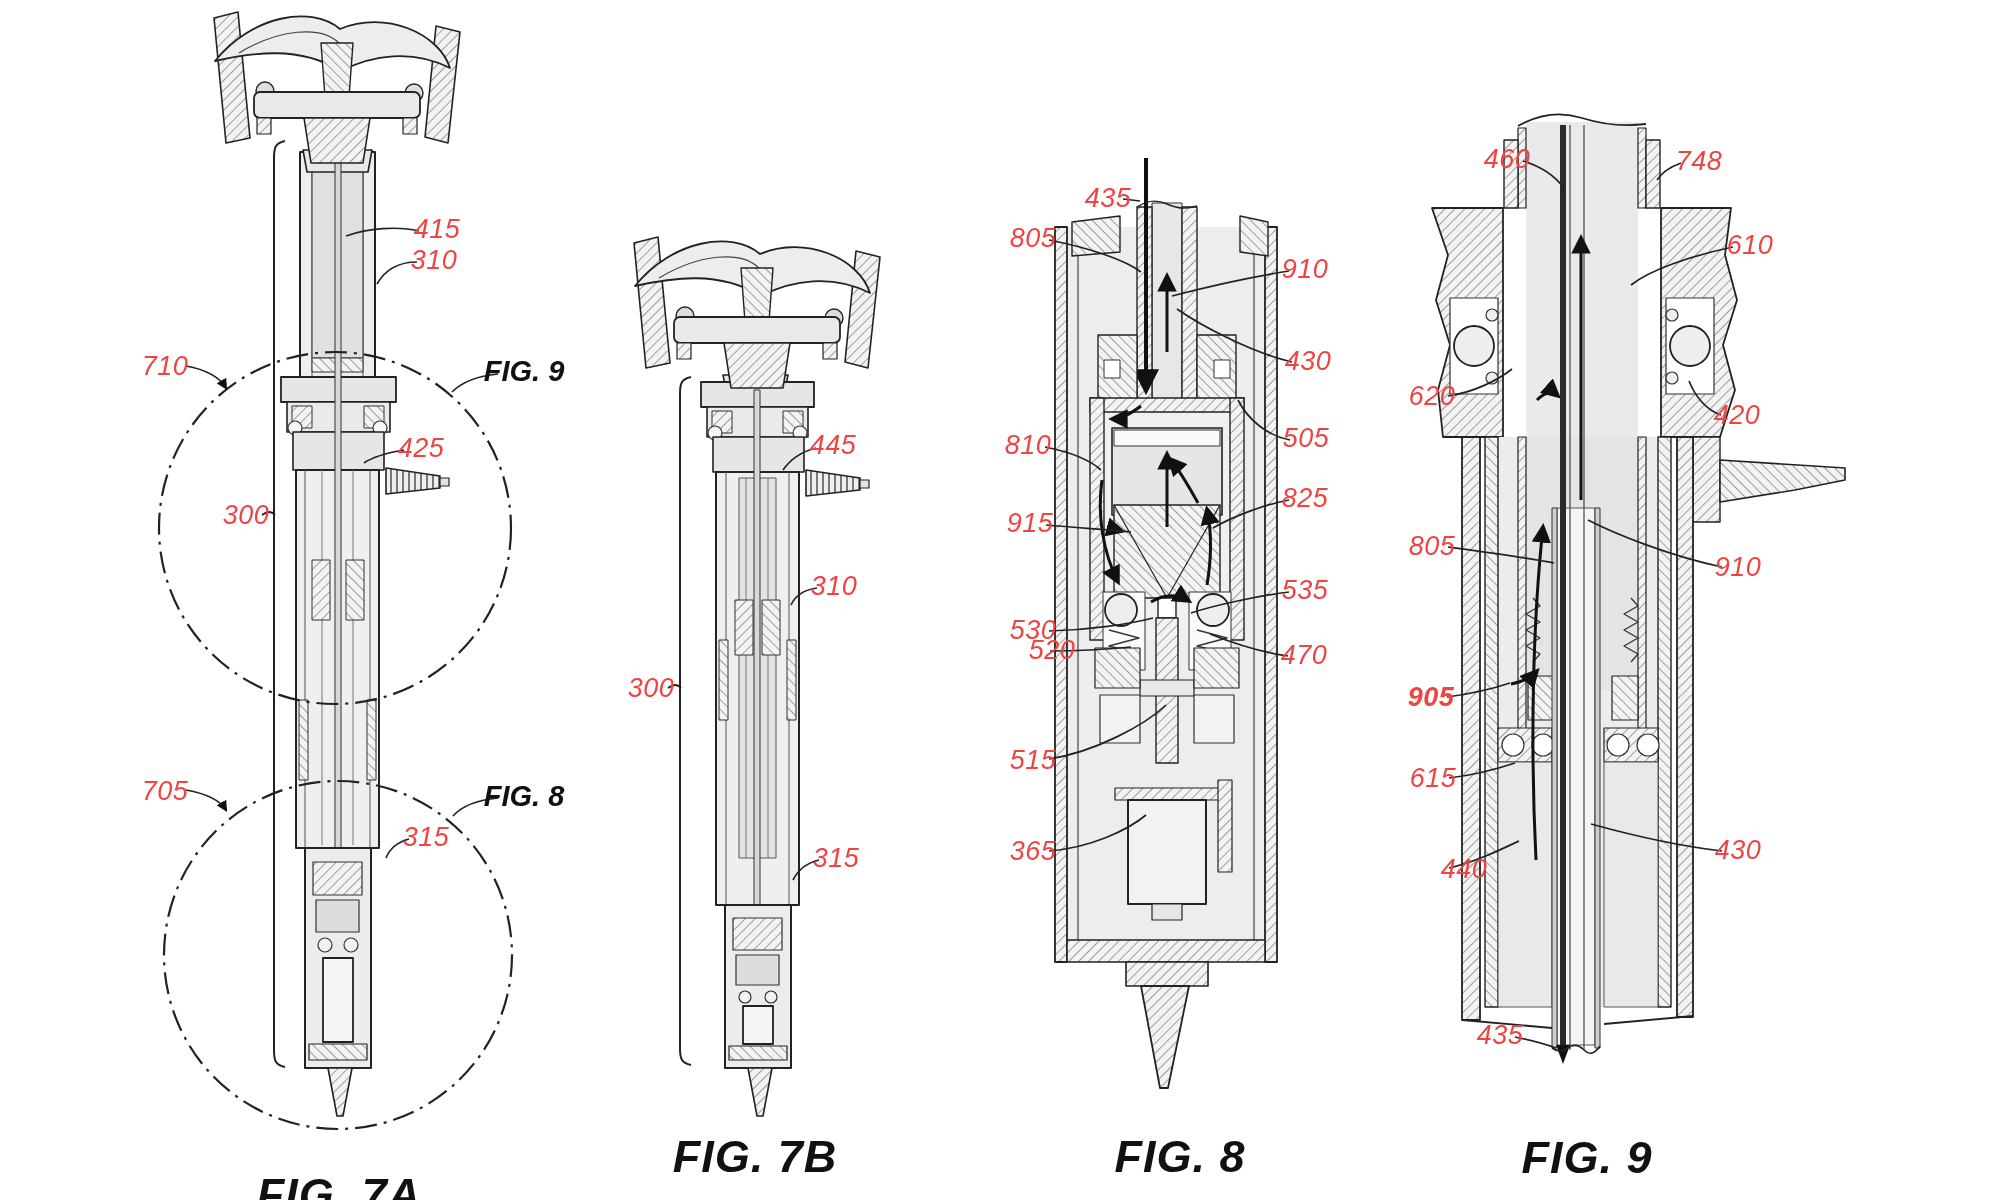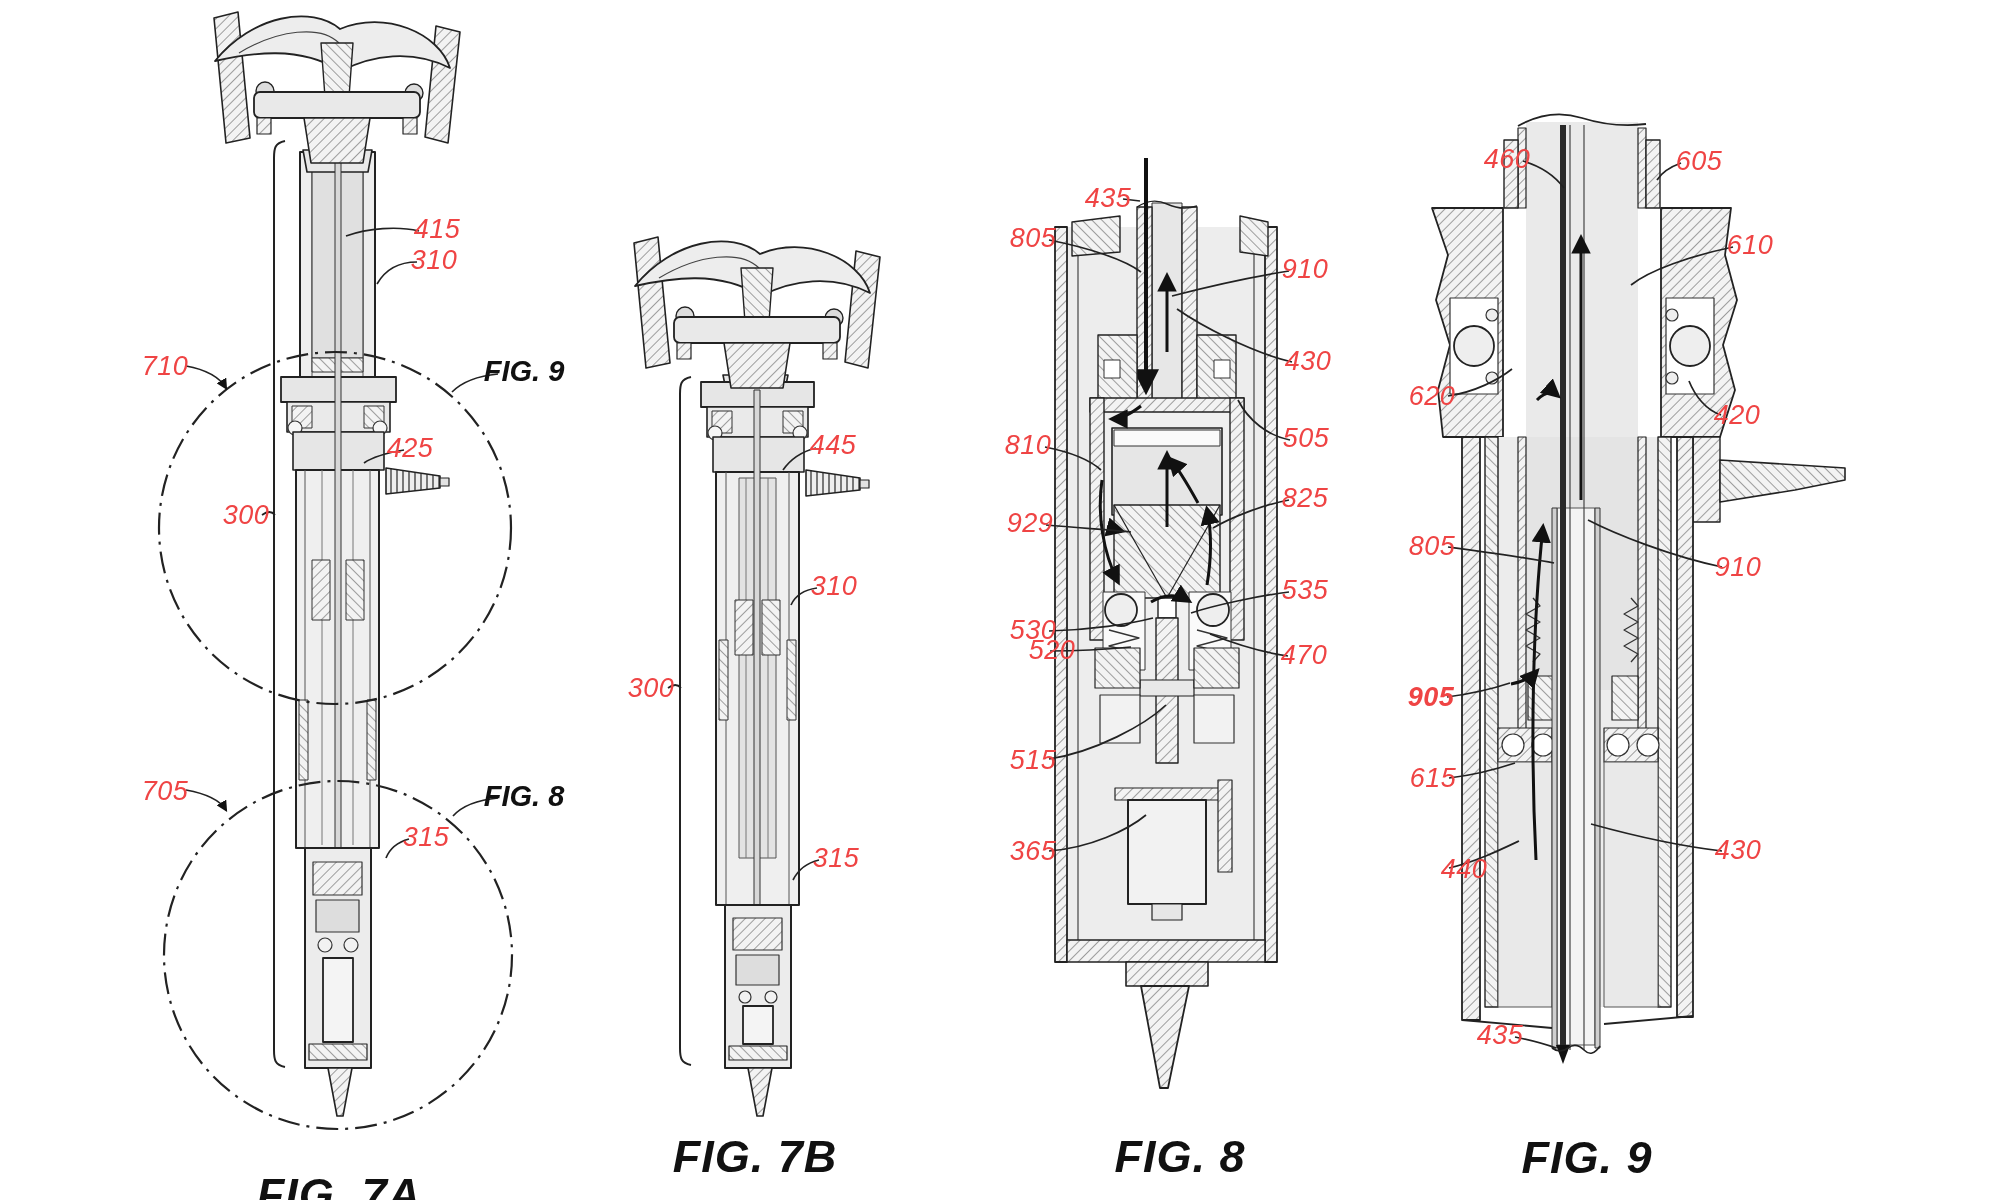--- a/index.html
+++ b/index.html
@@ -322,49 +322,49 @@
       <path d="M 1722,851 C 1670,845 1620,832 1591,824"></path>
       <path d="M 1515,1037 C 1530,1040 1545,1044 1556,1048"></path>
     </g>
   </g>
 </svg>
 
 <div id="annotations">
       <span class="ref" style="left: 437px; top: 229px;">415</span>
       <span class="ref" style="left: 434px; top: 260px;">310</span>
       <span class="ref" style="left: 165px; top: 366px;">710</span>
-      <span class="ref" style="left: 410px; top: 448px;">425</span>
+      <span class="ref" style="left: 421px; top: 448px;">425</span>
       <span class="ref" style="left: 246px; top: 515px;">300</span>
       <span class="ref" style="left: 165px; top: 791px;">705</span>
       <span class="ref" style="left: 426px; top: 837px;">315</span>
       <span class="callout" style="left: 524px; top: 371px;">FIG. 9</span>
       <span class="callout" style="left: 524px; top: 796px;">FIG. 8</span>
       <span class="caption" style="left: 339px; top: 1195px;">FIG. 7A</span>
       <span class="ref" style="left: 833px; top: 445px;">445</span>
       <span class="ref" style="left: 834px; top: 586px;">310</span>
       <span class="ref" style="left: 651px; top: 688px;">300</span>
       <span class="ref" style="left: 836px; top: 858px;">315</span>
       <span class="caption" style="left: 755px; top: 1157px;">FIG. 7B</span>
       <span class="ref" style="left: 1108px; top: 198px;">435</span>
       <span class="ref" style="left: 1033px; top: 238px;">805</span>
       <span class="ref" style="left: 1305px; top: 269px;">910</span>
       <span class="ref" style="left: 1308px; top: 361px;">430</span>
       <span class="ref" style="left: 1306px; top: 438px;">505</span>
       <span class="ref" style="left: 1028px; top: 445px;">810</span>
       <span class="ref" style="left: 1305px; top: 498px;">825</span>
-      <span class="ref" style="left: 1030px; top: 523px;">929</span>
+      <span class="ref" style="left: 1030px; top: 523px;">915</span>
       <span class="ref" style="left: 1305px; top: 590px;">535</span>
       <span class="ref" style="left: 1033px; top: 630px;">530</span>
       <span class="ref" style="left: 1052px; top: 650px; text-align: right;">520</span>
       <span class="ref" style="left: 1304px; top: 655px;">470</span>
       <span class="ref" style="left: 1033px; top: 760px; text-align: center;">515</span>
       <span class="ref" style="left: 1033px; top: 851px;">365</span>
       <span class="caption" style="left: 1180px; top: 1157px;">FIG. 8</span>
       <span class="ref" style="left: 1507px; top: 159px;">460</span>
-      <span class="ref" style="left: 1699px; top: 161px;">605</span>
+      <span class="ref" style="left: 1699px; top: 161px;">748</span>
       <span class="ref" style="left: 1750px; top: 245px;">610</span>
       <span class="ref" style="left: 1432px; top: 396px;">620</span>
       <span class="ref" style="left: 1737px; top: 415px;">420</span>
       <span class="ref" style="left: 1432px; top: 546px;">805</span>
       <span class="ref" style="left: 1738px; top: 567px;">910</span>
       <span class="ref" style="left: 1431px; top: 697px; font-weight: bold;">905</span>
       <span class="ref" style="left: 1433px; top: 778px;">615</span>
       <span class="ref" style="left: 1433px; top: 869px; margin-left: 31px;">440</span>
       <span class="ref" style="left: 1738px; top: 850px;">430</span>
       <span class="ref" style="left: 1500px; top: 1035px;">435</span>

